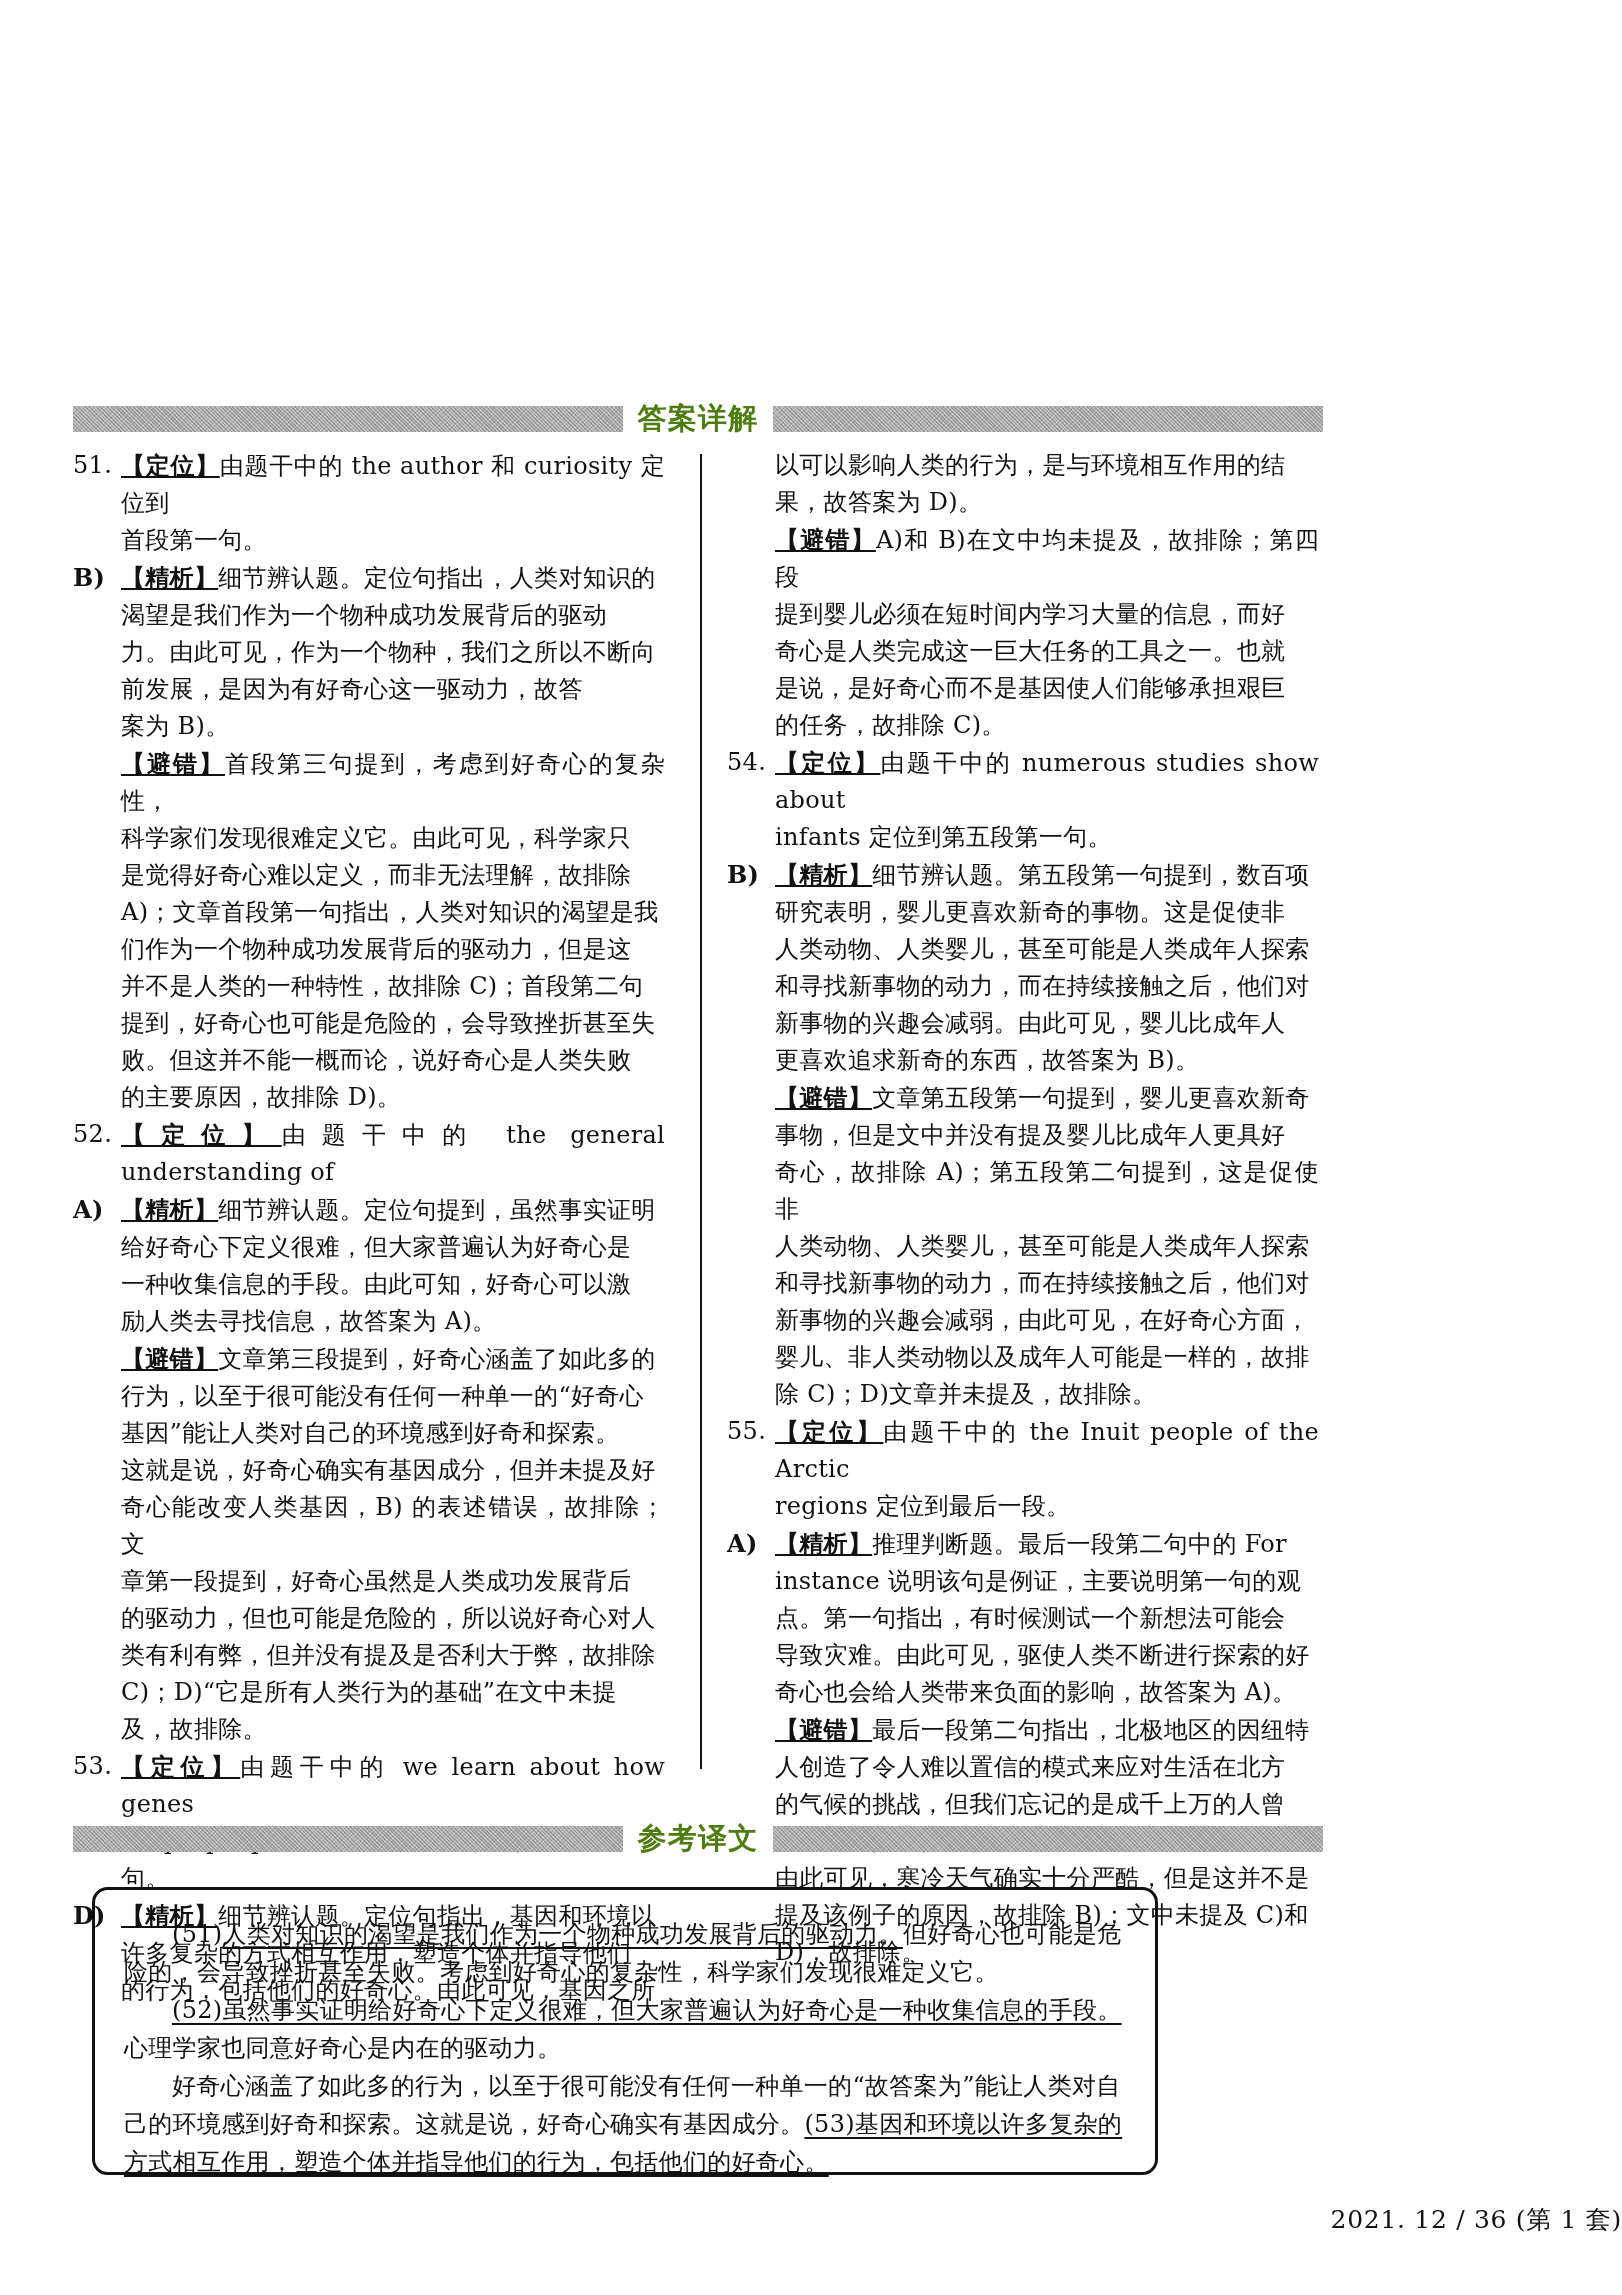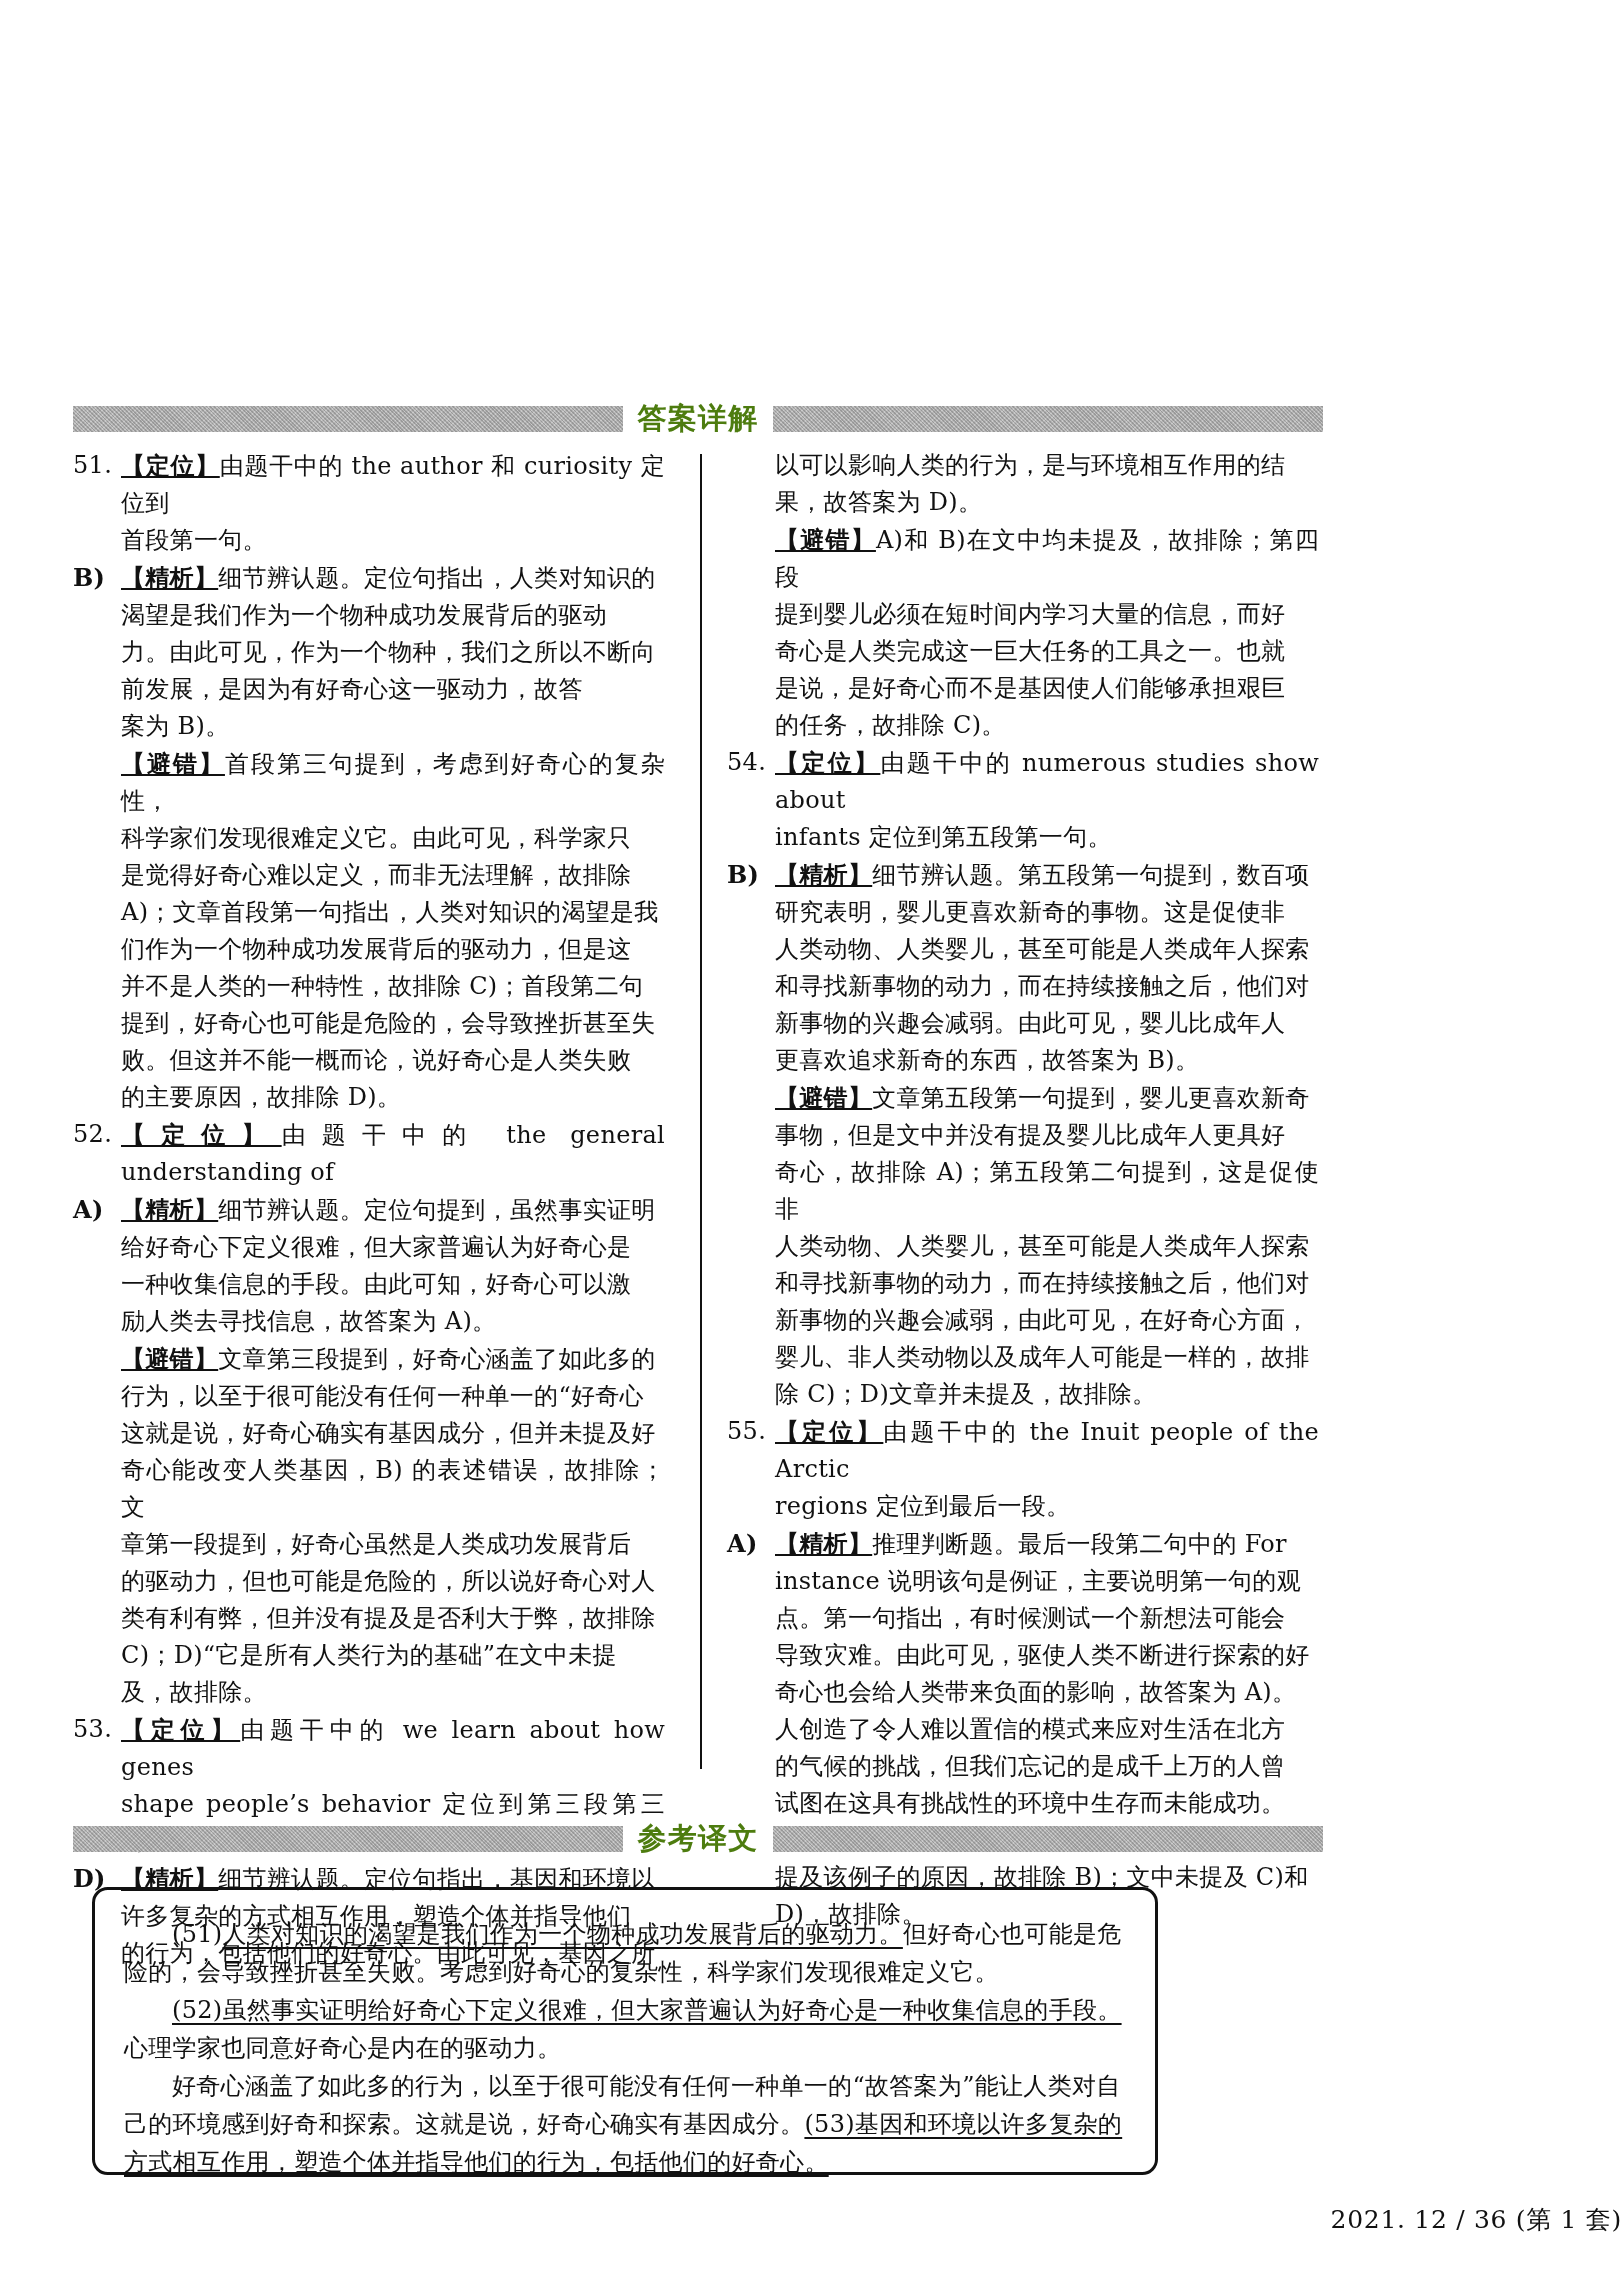--- a/index.html
+++ b/index.html
@@ -94,20 +94,21 @@
       </div>
       <div class="entry">
         <div class="line"><span class="marker">A)</span><span class="tag">【精析】</span><span>细节辨认题。定位句提到，虽然事实证明</span></div>
         <div class="line"><span>给好奇心下定义很难，但大家普遍认为好奇心是</span></div>
         <div class="line"><span>一种收集信息的手段。由此可知，好奇心可以激</span></div>
         <div class="line"><span>励人类去寻找信息，故答案为 A)。</span></div>
       </div>
       <div class="entry">
         <div class="line"><span class="tag">【避错】</span><span>文章第三段提到，好奇心涵盖了如此多的</span></div>
         <div class="line"><span>行为，以至于很可能没有任何一种单一的“好奇心</span></div>
+        <div class="line"><span>基因”能让人类对自己的环境感到好奇和探索。</span></div>
         <div class="line"><span>这就是说，好奇心确实有基因成分，但并未提及好</span></div>
         <div class="line"><span>奇心能改变人类基因，B) 的表述错误，故排除；文</span></div>
         <div class="line"><span>章第一段提到，好奇心虽然是人类成功发展背后</span></div>
         <div class="line"><span>的驱动力，但也可能是危险的，所以说好奇心对人</span></div>
         <div class="line"><span>类有利有弊，但并没有提及是否利大于弊，故排除</span></div>
         <div class="line"><span>C)；D)“它是所有人类行为的基础”在文中未提</span></div>
         <div class="line"><span>及，故排除。</span></div>
       </div>
       <div class="entry">
         <div class="line"><span class="marker num">53.</span><span class="tag">【定位】</span><span>由题干中的 we learn about how genes</span></div>
@@ -159,20 +160,21 @@
         <div class="line"><span>regions 定位到最后一段。</span></div>
       </div>
       <div class="entry">
         <div class="line"><span class="marker">A)</span><span class="tag">【精析】</span><span>推理判断题。最后一段第二句中的 For</span></div>
         <div class="line"><span>instance 说明该句是例证，主要说明第一句的观</span></div>
         <div class="line"><span>点。第一句指出，有时候测试一个新想法可能会</span></div>
         <div class="line"><span>导致灾难。由此可见，驱使人类不断进行探索的好</span></div>
         <div class="line"><span>奇心也会给人类带来负面的影响，故答案为 A)。</span></div>
       </div>
       <div class="entry">
+        <div class="line"><span class="tag">【避错】</span><span>最后一段第二句指出，北极地区的因纽特</span></div>
         <div class="line"><span>人创造了令人难以置信的模式来应对生活在北方</span></div>
         <div class="line"><span>的气候的挑战，但我们忘记的是成千上万的人曾</span></div>
         <div class="line"><span>试图在这具有挑战性的环境中生存而未能成功。</span></div>
         <div class="line"><span>由此可见，寒冷天气确实十分严酷，但是这并不是</span></div>
         <div class="line"><span>提及该例子的原因，故排除 B)；文中未提及 C)和</span></div>
         <div class="line"><span>D)，故排除。</span></div>
       </div>
     </div>
 </div>
 

